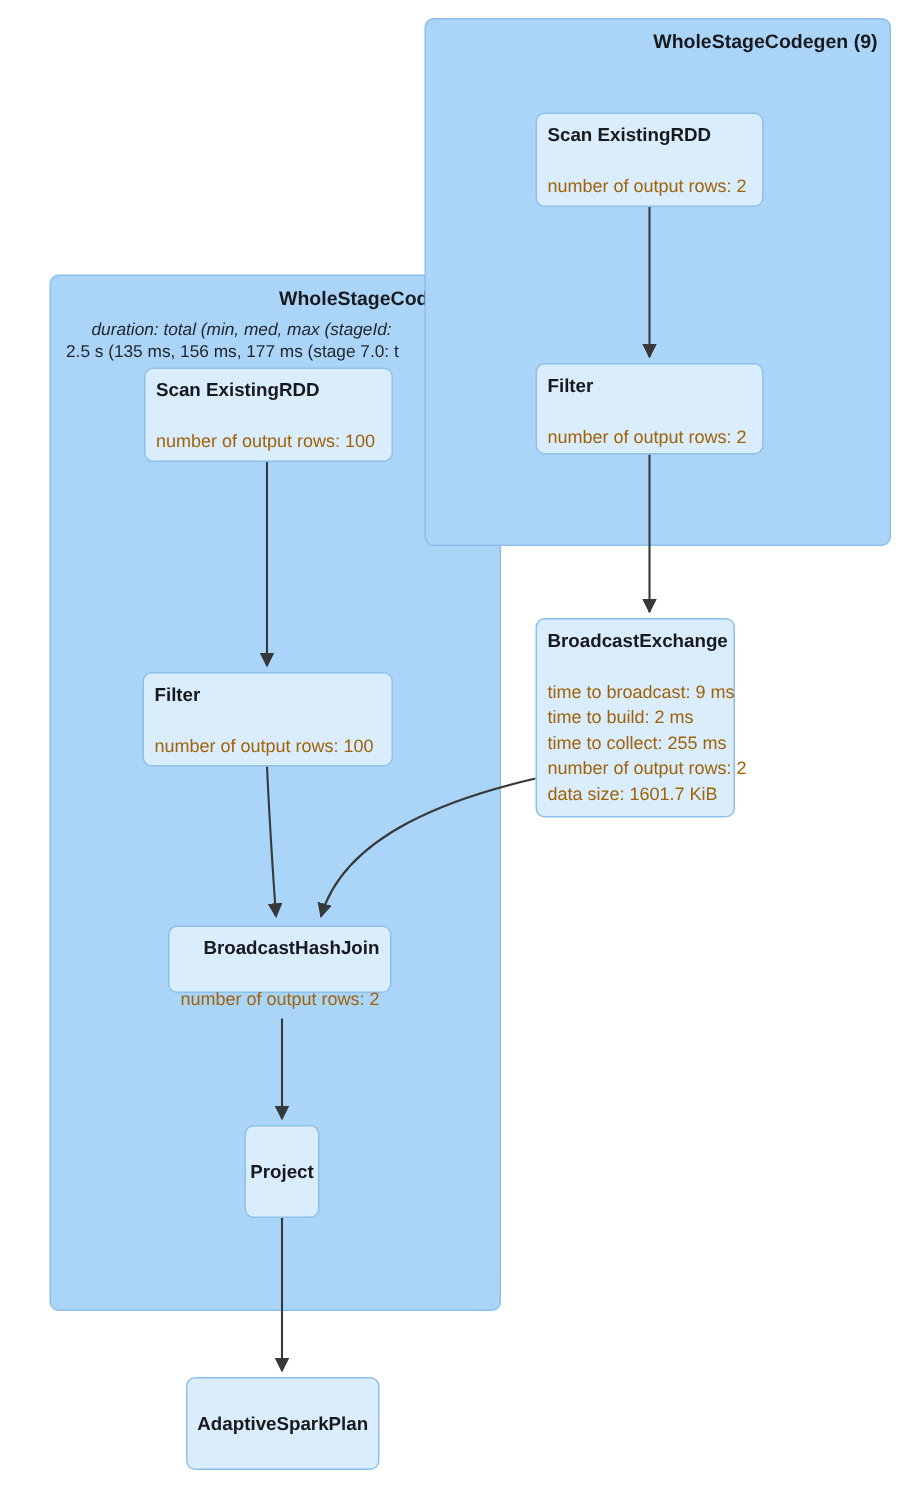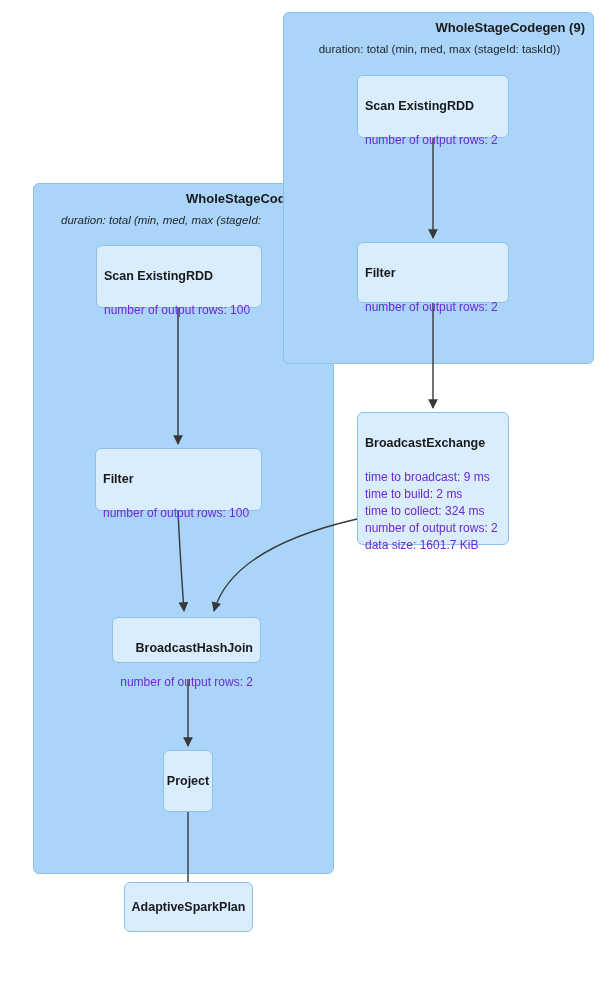--- a/index.html
+++ b/index.html
@@ -38,56 +38,56 @@
     position: absolute;
     left: 0; top: 0;
     pointer-events: none;
   }
   .node {
     position: absolute;
     background: var(--node-fill, #d9edfd);
     border: 1px solid var(--node-border, #8ec1e9);
     border-radius: 6px;
     box-sizing: border-box;
-    padding: 22px 7px;
+    padding: 6px 7px;
     font-size: 12px;
     line-height: 17px;
   }
   .node-title {
     font-weight: bold;
     font-size: 12.5px;
     line-height: 17px;
     white-space: nowrap;
     color: #17191c;
   }
   .node-gap { height: 17px; }
   .node-metric {
     white-space: nowrap;
-    color: #6d28d9;
+    color: #a16207;
   }
   .node.label-only {
     display: flex;
     align-items: center;
     justify-content: center;
     padding: 0;
   }
 </style>
 </head>
 <body>
 
 <div class="canvas">
 
   <div class="cluster" style="left:33px; top:183px; width:301px; height:691px;">
     <div class="cluster-title" style="left:152px; top:7px;">WholeStageCodeg</div>
     <div class="cluster-duration" style="left:27px; top:29px;font-style:italic;">duration: total (min, med, max (stageId:</div>
+    <div class="cluster-duration" style="left:10px; top:44px;">2.5 s (135 ms, 156 ms, 177 ms (stage 7.0: t</div>
   </div>
 
   <div class="cluster" style="left:283px; top:12px; width:311px; height:352px;">
     <div class="cluster-title" style="right:8px; top:7px;">WholeStageCodegen (9)</div>
-    <div class="cluster-duration" style="left:0; top:29px; width:311px; text-align:center;">duration: total (min, med, max (stageId: taskId))</div>
   </div>
 
   <svg class="edges" width="614" height="997">
     <defs>
       <marker id="arrow" viewBox="0 0 10 10" refX="9" refY="5" markerWidth="7" markerHeight="7" orient="auto-start-reverse">
         <path d="M 0 0 L 10 5 L 0 10 z" fill="#37383a"></path>
       </marker>
     </defs>
     <path d="M 433 138 L 433 238" stroke="#37383a" stroke-width="1.4" fill="none" marker-end="url(#arrow)"></path>
     <path d="M 433 303 L 433 408" stroke="#37383a" stroke-width="1.4" fill="none" marker-end="url(#arrow)"></path>
@@ -115,37 +115,37 @@
     <div class="node-gap"></div>
     <div class="node-metric">number of output rows: 100</div>
   </div>
 
   <div class="node" style="left:95px; top:448px; width:167px; height:63px;">
     <div class="node-title">Filter</div>
     <div class="node-gap"></div>
     <div class="node-metric">number of output rows: 100</div>
   </div>
 
-  <div class="node" style="left:357px; top:412px; width:152px; height:133px;">
+  <div class="node" style="left:357px; top:412px; width:133px; height:133px;">
     <div class="node-title">BroadcastExchange</div>
     <div class="node-gap"></div>
     <div class="node-metric">time to broadcast: 9 ms</div>
     <div class="node-metric">time to build: 2 ms</div>
-    <div class="node-metric">time to collect: 324 ms</div>
+    <div class="node-metric">time to collect: 255 ms</div>
     <div class="node-metric">number of output rows: 2</div>
     <div class="node-metric">data size: 1601.7 KiB</div>
   </div>
 
   <div class="node" style="left:112px; top:617px; width:149px; height:45px;text-align:right;">
     <div class="node-title">BroadcastHashJoin</div>
     <div class="node-gap"></div>
     <div class="node-metric">number of output rows: 2</div>
   </div>
 
   <div class="node label-only" style="left:163px; top:750px; width:50px; height:62px;">
     <div class="node-title">Project</div>
   </div>
 
-  <div class="node label-only" style="left:124px; top:882px; width:129px; height:50px;">
+  <div class="node label-only" style="left:124px; top:918px; width:129px; height:62px;">
     <div class="node-title">AdaptiveSparkPlan</div>
   </div>
 
 </div>
 
 </body></html>

